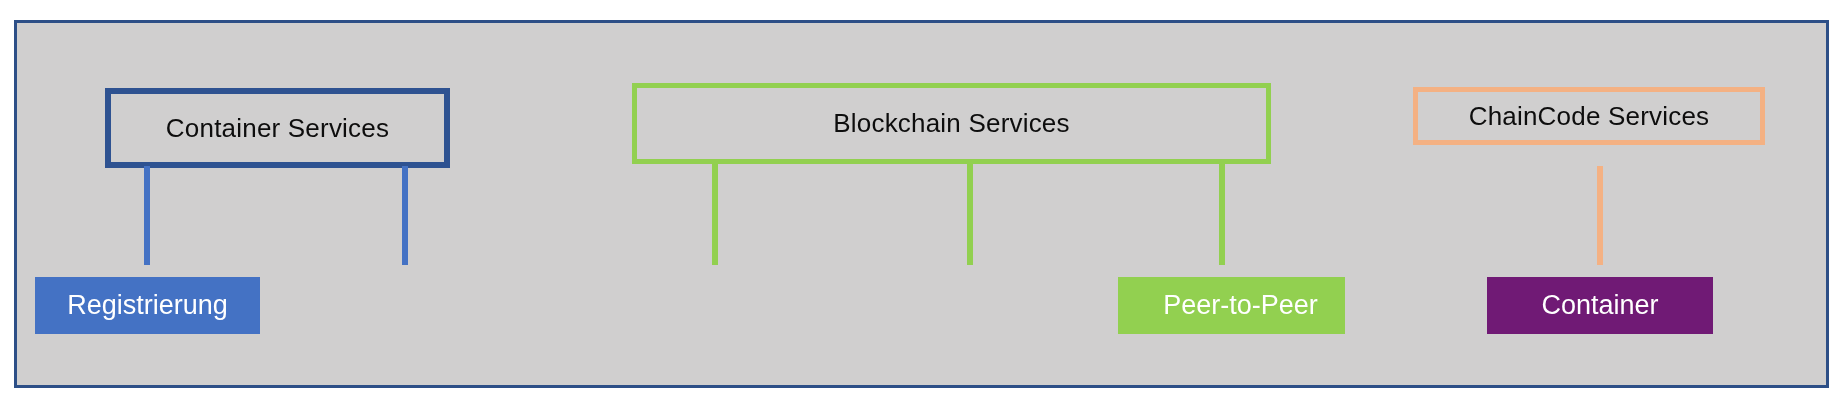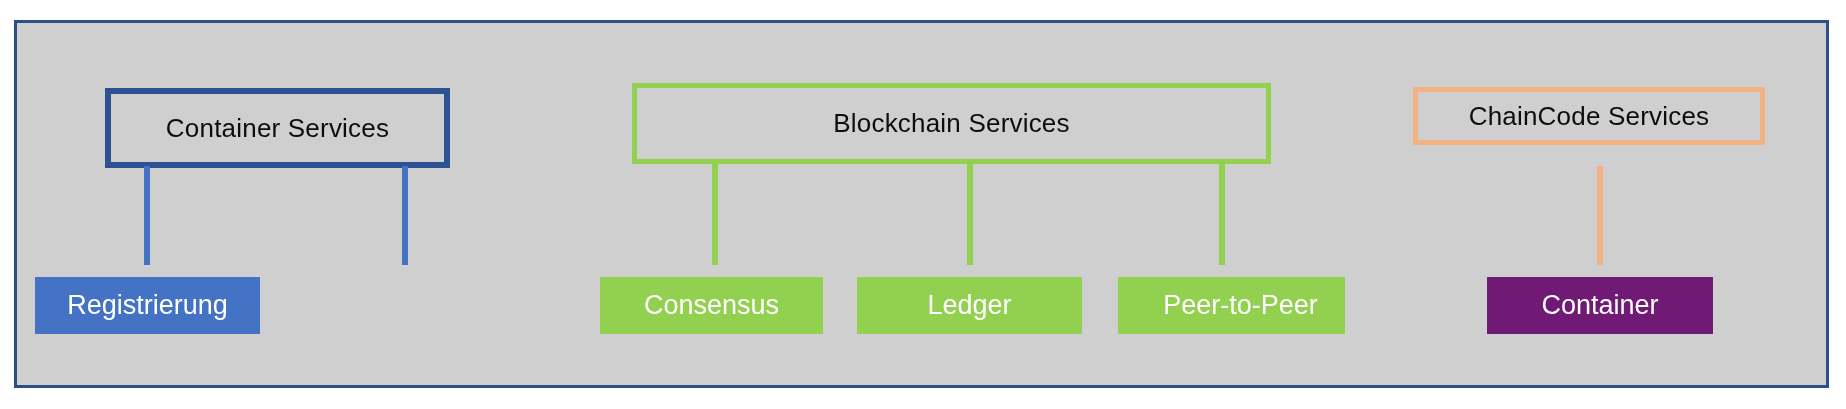--- a/index.html
+++ b/index.html
@@ -79,26 +79,20 @@
   <div class="child" id="registrierung">
     <span>Registrierung</span>
   </div>
 
   <div class="hdr" id="blockchain-hdr">
     <span>Blockchain Services</span>
   </div>
   <div class="conn" id="conn-consensus"></div>
   <div class="conn" id="conn-ledger"></div>
   <div class="conn" id="conn-peer"></div>
-  <div class="child" id="consensus">
-    <span>Consensus</span>
-  </div>
-  <div class="child" id="ledger">
-    <span>Ledger</span>
-  </div>
   <div class="child" id="peer">
     <span>Peer-to-Peer</span>
   </div>
 
   <div class="hdr" id="chaincode-hdr">
     <span>ChainCode Services</span>
   </div>
   <div class="conn" id="conn-container"></div>
   <div class="child" id="container-box">
     <span>Container</span>

